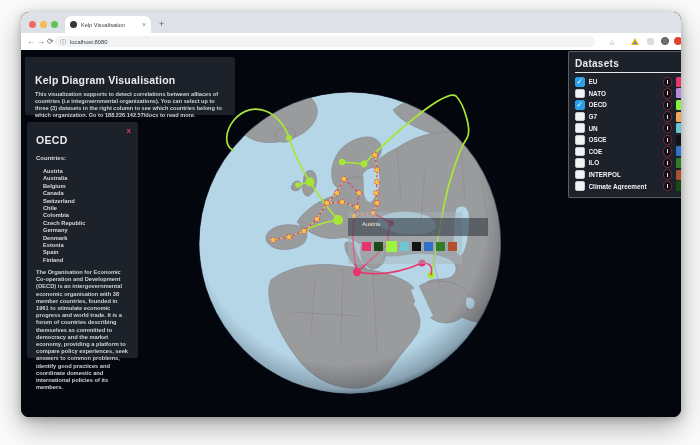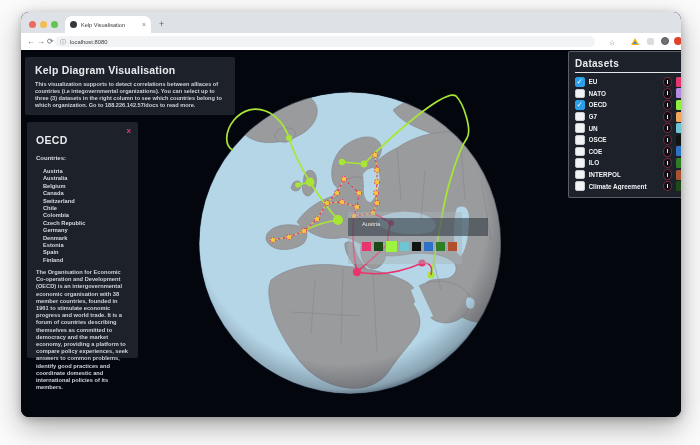--- a/index.html
+++ b/index.html
@@ -23,21 +23,21 @@
   .tb-ic{position:absolute;top:4.5px;font-size:7px;color:#5f6368;line-height:9px;}
   .tri{position:absolute;top:5px;width:0;height:0;border-left:4px solid transparent;border-right:4px solid transparent;border-bottom:7px solid #f4b400;}
   .tri:after{content:"";position:absolute;left:-2px;top:2.5px;width:0;height:0;border-left:2px solid transparent;border-right:2px solid transparent;border-bottom:3.5px solid #4285f4;}
   .extsq{position:absolute;top:5px;width:7px;height:7px;border-radius:2px;background:#dadce0;}
   .avatar{position:absolute;top:4px;width:8px;height:8px;border-radius:50%;background:#6d7074;border:1px solid #55585c;box-sizing:border-box;}
   .redbtn{position:absolute;top:4px;width:8px;height:8px;border-radius:50%;background:#e0432d;}
   
   .content{position:absolute;left:0;top:38px;width:660px;height:367px;background:var(--pagebg);overflow:hidden;}
   .content svg{position:absolute;left:0;top:0;}
   .panel{position:absolute;background:var(--panelbg);border-radius:2px;color:#e8ebee;box-sizing:border-box;}
-  .hdr-panel{left:4px;top:7px;width:210px;height:58px;padding:6px 10px;}
+  .hdr-panel{left:4px;top:7px;width:210px;height:58px;padding:16px 10px;}
   .hdr-panel h1{margin:1px 0 5px;font-size:10.5px;letter-spacing:.2px;}
   .hdr-panel p{margin:0;font-size:5.6px;line-height:7.1px;color:#ccd2d8;font-weight:bold;}
   .oecd-panel{left:6px;top:72px;width:111px;height:236px;padding:7px 9px;}
   .oecd-close{position:absolute;top:4px;right:7px;font-size:8px;font-weight:bold;color:var(--eu);cursor:default;}
   .oecd-panel h2{margin:5px 0 9px;font-size:10.5px;letter-spacing:.3px;}
   .countries-label{font-size:6px;font-weight:bold;color:#d7dbe0;}
   .country-list{list-style:none;margin:7px 0 0 7px;padding:0;font-size:5.7px;line-height:7.4px;font-weight:bold;color:#d7dbe0;height:94px;overflow:hidden;}
   .oecd-desc{margin:7px 0 0;font-size:5.7px;line-height:7.2px;color:#ced3d9;font-weight:bold;}
   .datasets-panel{left:547px;top:1px;width:125px;height:147px;padding:4px 6px;border:1px solid rgba(255,255,255,.28);}
   .datasets-panel h2{margin:2px 0 3px;font-size:10px;letter-spacing:.3px;}

